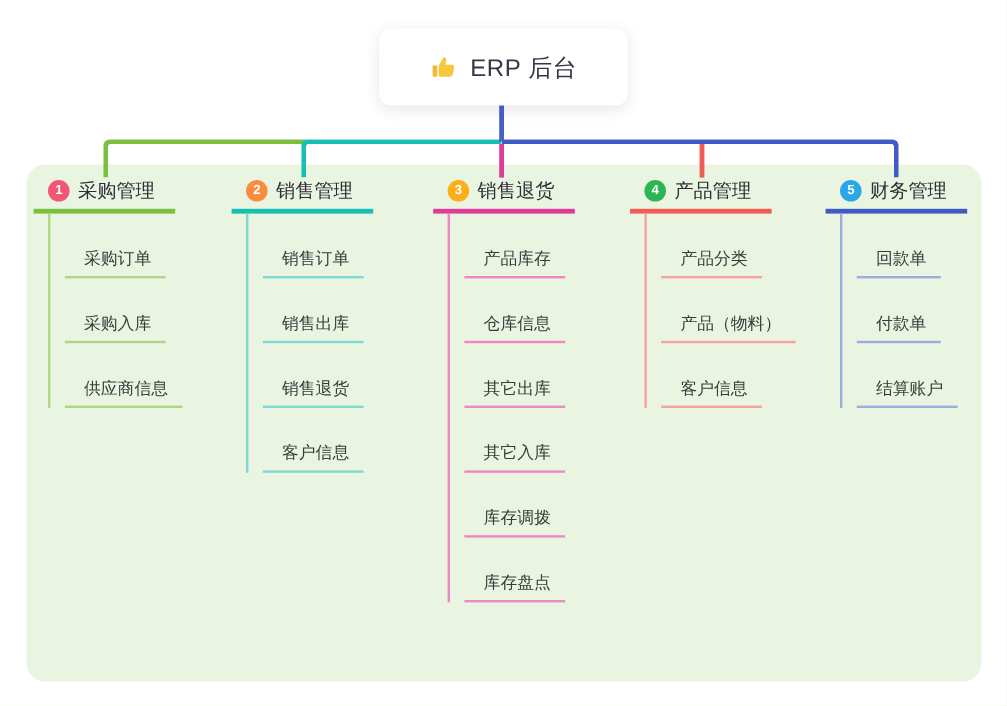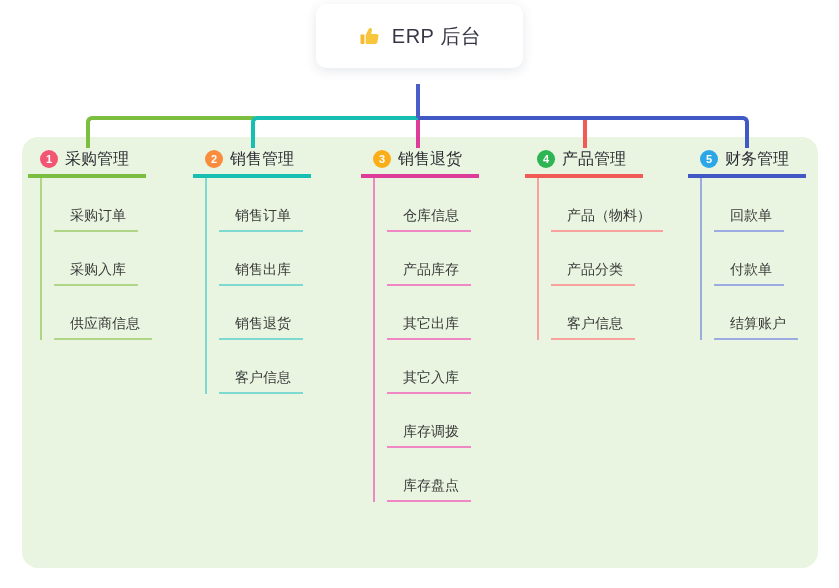--- a/index.html
+++ b/index.html
@@ -6,21 +6,21 @@
   body{
     width:839px;height:588px;position:relative;overflow:hidden;
     background:#ffffff;
     font-family:"Liberation Sans","DejaVu Sans",sans-serif;
   }
   .panel{
     position:absolute;left:22px;top:137px;width:796px;height:431px;
     border-radius:16px;
   }
   .root-node{
-    position:absolute;left:316px;top:4px;width:207px;height:64px;
+    position:absolute;left:316px;top:24px;width:207px;height:64px;
     background:#ffffff;border-radius:10px;
     box-shadow:0 3px 12px rgba(40,60,90,.12);
     display:flex;align-items:center;justify-content:center;gap:10px;
     z-index:5;
   }
   .root-title{font-size:20px;color:#363646;font-weight:500;letter-spacing:.5px;}
   .seg{position:absolute;box-sizing:border-box;}
   .branch{position:absolute;top:144px;}
   .bnode{
     box-sizing:border-box;width:118px;height:34px;
@@ -92,37 +92,37 @@
         <div class="child">客户信息</div>
       </div>
   </div>
 
   <div class="branch" style="left: 361px; --c: #DE3C9B; --lc: #F087C5; --bc: #FBAE17;">
     <div class="bnode">
       <span class="badge">3</span>
       <span class="blabel">销售退货</span>
     </div>
     <div class="children">
+        <div class="child">产品库存</div>
         <div class="child">仓库信息</div>
-        <div class="child">产品库存</div>
         <div class="child">其它出库</div>
         <div class="child">其它入库</div>
         <div class="child">库存调拨</div>
         <div class="child">库存盘点</div>
       </div>
   </div>
 
   <div class="branch" style="left: 525px; --c: #F25B55; --lc: #F7A29C; --bc: #2CB552;">
     <div class="bnode">
       <span class="badge">4</span>
       <span class="blabel">产品管理</span>
     </div>
     <div class="children">
+        <div class="child">产品分类</div>
         <div class="child">产品（物料）</div>
-        <div class="child">产品分类</div>
         <div class="child">客户信息</div>
       </div>
   </div>
 
   <div class="branch" style="left: 688px; --c: #4159C4; --lc: #9AACE0; --bc: #2BA7E8;">
     <div class="bnode">
       <span class="badge">5</span>
       <span class="blabel">财务管理</span>
     </div>
     <div class="children">

